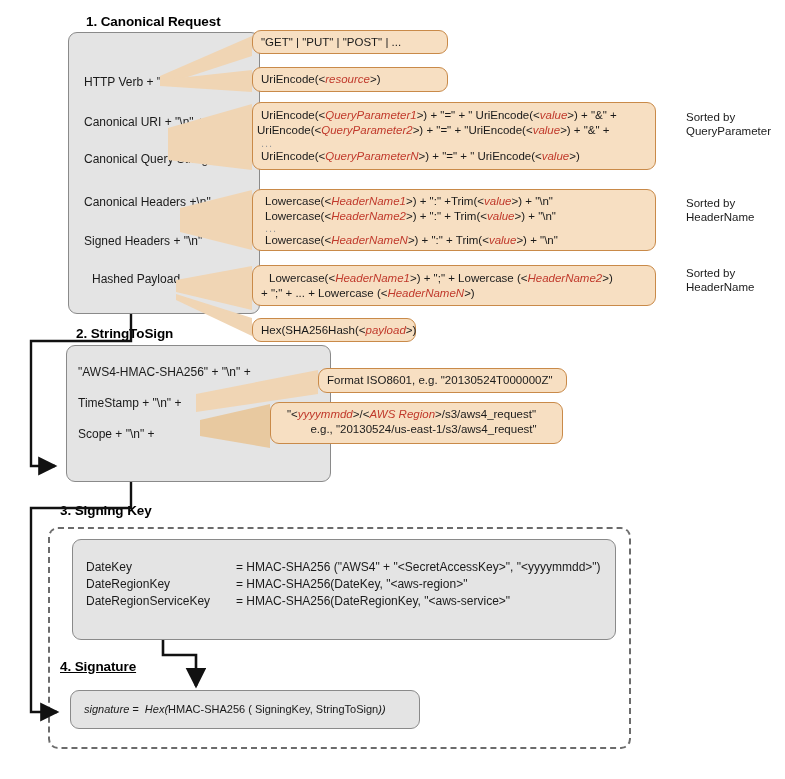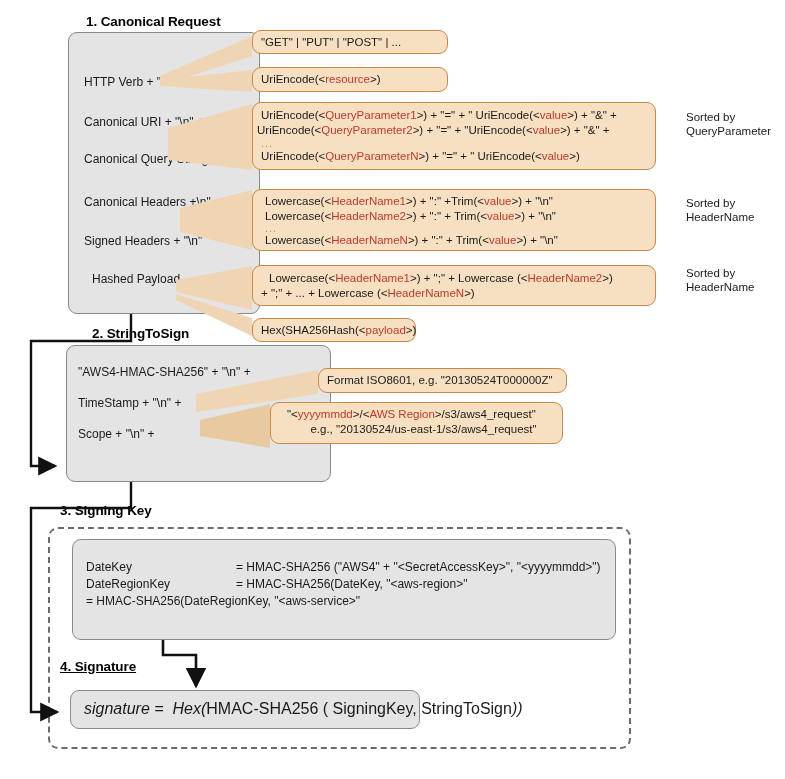--- a/index.html
+++ b/index.html
@@ -7,27 +7,27 @@
   #stage{position:absolute;left:0;top:0;width:622px;height:779px;}
 
   .sect-title{position:absolute;font-weight:bold;font-size:13.5px;letter-spacing:-0.1px;color:#000;white-space:nowrap;}
 
   .gray-box{position:absolute;background:#e4e4e4;border:1px solid #8a8a8a;border-radius:9px;box-sizing:border-box;}
 
   .dashed-box{position:absolute;border:2px dashed #6b6b6b;border-radius:10px;box-sizing:border-box;background:transparent;}
 
   .callout{position:absolute;background:#f7dfc2;border:1px solid #c98a49;border-radius:9px;box-sizing:border-box;
            font-size:11.5px;line-height:14.5px;color:#1a1a1a;padding:4px 8px;z-index:5;}
-  .callout .v{color:#c0392b;}
+  .callout .v{color:#c0392b;font-style:italic;}
   .callout .dots{color:#9a9a9a;letter-spacing:1px;font-size:11px;}
 
   .lbl{position:absolute;font-size:12px;color:#1a1a1a;white-space:nowrap;}
   .note{position:absolute;font-size:11.5px;line-height:14px;color:#1a1a1a;white-space:pre-line;}
 
-  .code{position:absolute;font-size:16px;line-height:16px;color:#1a1a1a;white-space:nowrap;}
+  .code{position:absolute;font-size:11px;line-height:16px;color:#1a1a1a;white-space:nowrap;}
   .code .it{font-style:italic;}
 
   svg.overlay{position:absolute;left:0;top:0;width:785px;height:779px;pointer-events:none;}
   svg.beams{position:absolute;left:0;top:0;width:785px;height:779px;pointer-events:none;z-index:2;}
 
   .kcol{position:absolute;font-size:12px;line-height:17px;white-space:nowrap;}
   .krow{display:flex;align-items:flex-end;}
   .kname{width:150px;display:inline-block;}
 </style>
 </head>
@@ -95,21 +95,21 @@
     <span>Hex(SHA256Hash(&lt;</span><span class="v">payload</span><span>&gt;)</span>
   </div>
 
   <div class="note" style="left:686px;top:110px;">Sorted by
 QueryParameter</div>
   <div class="note" style="left:686px;top:196px;">Sorted by
 HeaderName</div>
   <div class="note" style="left:686px;top:266px;">Sorted by
 HeaderName</div>
 
-  <div class="sect-title" style="left:76px;top:326px;margin-left:16px;">2. StringToSign</div>
+  <div class="sect-title" style="left:76px;top:326px;">2. StringToSign</div>
 
   <div class="gray-box" style="left:66px;top:345px;width:265px;height:137px;"></div>
 
   <div class="lbl" style="left:78px;top:365px;">"AWS4-HMAC-SHA256" + "\n" +</div>
   <div class="lbl" style="left:78px;top:396px;">TimeStamp + "\n" +</div>
   <div class="lbl" style="left:78px;top:427px;">Scope + "\n" +</div>
 
   <div class="callout" style="left:318px;top:368px;width:249px;height:25px;">
     <span>Format ISO8601,  e.g. "20130524T000000Z"</span>
   </div>
@@ -128,20 +128,21 @@
   <div class="kcol" style="left:86px;top:559px;">
     <div class="krow">
       <span class="kname">DateKey</span>
       <span><span>= HMAC-SHA256 ("AWS4" + "&lt;</span><span class="v">SecretAccessKey</span><span>&gt;", "&lt;</span><span class="v">yyyymmdd</span><span>&gt;")</span></span>
     </div>
     <div class="krow">
       <span class="kname">DateRegionKey</span>
       <span><span>= HMAC-SHA256(DateKey, "&lt;</span><span class="v">aws-region</span><span>&gt;"</span></span>
     </div>
     <div class="krow">
+      <span class="kname">DateRegionServiceKey</span>
       <span><span>= HMAC-SHA256(DateRegionKey, "&lt;</span><span class="v">aws-service</span><span>&gt;"</span></span>
     </div>
   </div>
 
   <div class="sect-title" style="left:60px;top:659px;text-decoration:underline;">4. Signature</div>
 
   <div class="gray-box" style="left:70px;top:690px;width:350px;height:39px;"></div>
 
   <div class="code" style="left:84px;top:701px;">
     <span class="it">signature = </span>&nbsp;<span class="it">Hex(</span><span>HMAC-SHA256 ( SigningKey, StringToSign</span><span class="it">))</span>

